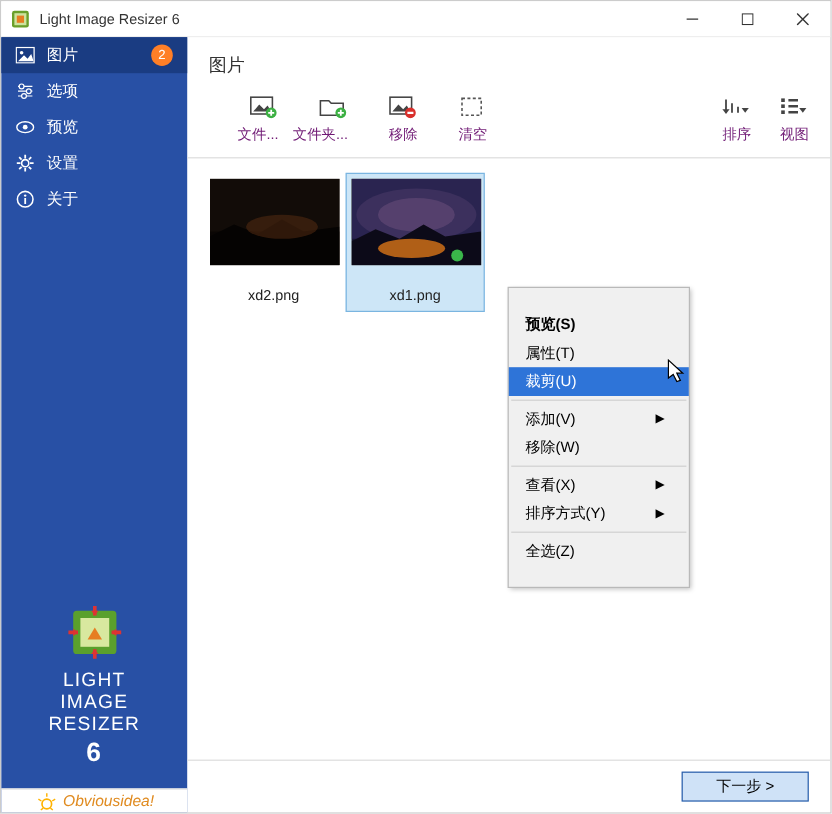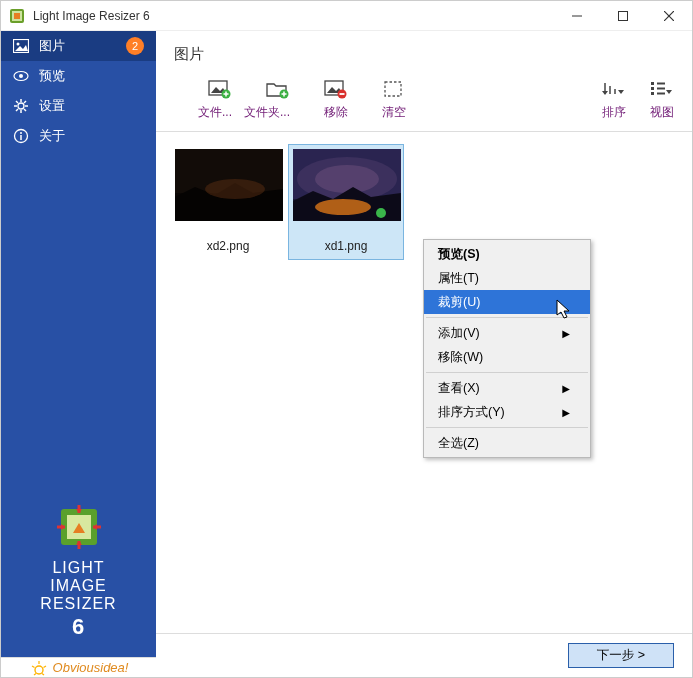--- a/index.html
+++ b/index.html
@@ -41,21 +41,21 @@
 .tbtn.rt { width: 48px; }
 
 
 .thumbs { flex: 1; padding: 12px 14px; display: flex; align-items: flex-start; gap: 2px; position: relative; overflow: hidden; }
 .thumb { width: 116px; text-align: center; font-size: 12px; padding: 4px 4px 6px; border: 1px solid transparent; }
 .thumb.selected { background: #cde6f7; border-color: #7ab5e0; }
 .thumb .timg { width: 108px; height: 72px; background: #1a120c; margin: 0 auto 18px; position: relative; overflow: hidden; }
 .thumb .tcap { color: #222; }
 
 
-.ctx { position: absolute; left: 422px; top: 238px; width: 168px; background: #f0f0f0; border: 1px solid #b9b9b9; box-shadow: 2px 2px 4px rgba(0,0,0,.25); font-size: 12.5px; padding: 2px 0; }
+.ctx { position: absolute; left: 422px; top: 238px; width: 152px; background: #f0f0f0; border: 1px solid #b9b9b9; box-shadow: 2px 2px 4px rgba(0,0,0,.25); font-size: 12.5px; padding: 18px 0; }
 .ctx-item { height: 24px; display: flex; align-items: center; padding: 0 20px 0 14px; cursor: default; position: relative; }
 .ctx-item.hov { background: #2e74d8; color: #fff; }
 .ctx-item .sub { margin-left: auto; font-size: 10px; }
 .ctx-sep { height: 1px; background: #d0d0d0; margin: 3px 2px; }
 
 
 .footer { height: 44px; border-top: 1px solid #ddd; display: flex; align-items: center; justify-content: flex-end; padding: 0 18px; text-align: center; }
 .next-btn { min-width: 106px; height: 25px; border: 1px solid #2a5faa; background: #cfe2f7; font-size: 12.5px; color: #000; display: flex; align-items: center; justify-content: center; cursor: default; }
 
 
@@ -99,20 +99,33 @@
     <div class="side-item active">
       <span class="sicon">
           <svg width="16" height="14">
             <rect x="0.5" y="0.5" width="15" height="13" fill="none" stroke="#fff" stroke-width="1.2"></rect>
             <circle cx="5" cy="5" r="1.5" fill="#fff"></circle>
             <path d="M2 12 L7 7 L10 10 L13 6 L15 12 Z" fill="#fff"></path>
           </svg>
         </span>
       <span>图片</span>
       <span class="badge">2</span>
+    </div>
+    <div class="side-item">
+      <span class="sicon">
+          <svg width="16" height="14">
+            <line x1="2" y1="3" x2="14" y2="3" stroke="#fff"></line>
+            <circle cx="5" cy="3" r="2" fill="#2850a5" stroke="#fff"></circle>
+            <line x1="2" y1="7" x2="14" y2="7" stroke="#fff"></line>
+            <circle cx="11" cy="7" r="2" fill="#2850a5" stroke="#fff"></circle>
+            <line x1="2" y1="11" x2="14" y2="11" stroke="#fff"></line>
+            <circle cx="7" cy="11" r="2" fill="#2850a5" stroke="#fff"></circle>
+          </svg>
+        </span>
+      <span>选项</span>
     </div>
     <div class="side-item">
       <span class="sicon">
           <svg width="16" height="14">
             <ellipse cx="8" cy="7" rx="7" ry="4.5" fill="none" stroke="#fff" stroke-width="1.2"></ellipse>
             <circle cx="8" cy="7" r="2" fill="#fff"></circle>
           </svg>
         </span>
       <span>预览</span>
     </div>

